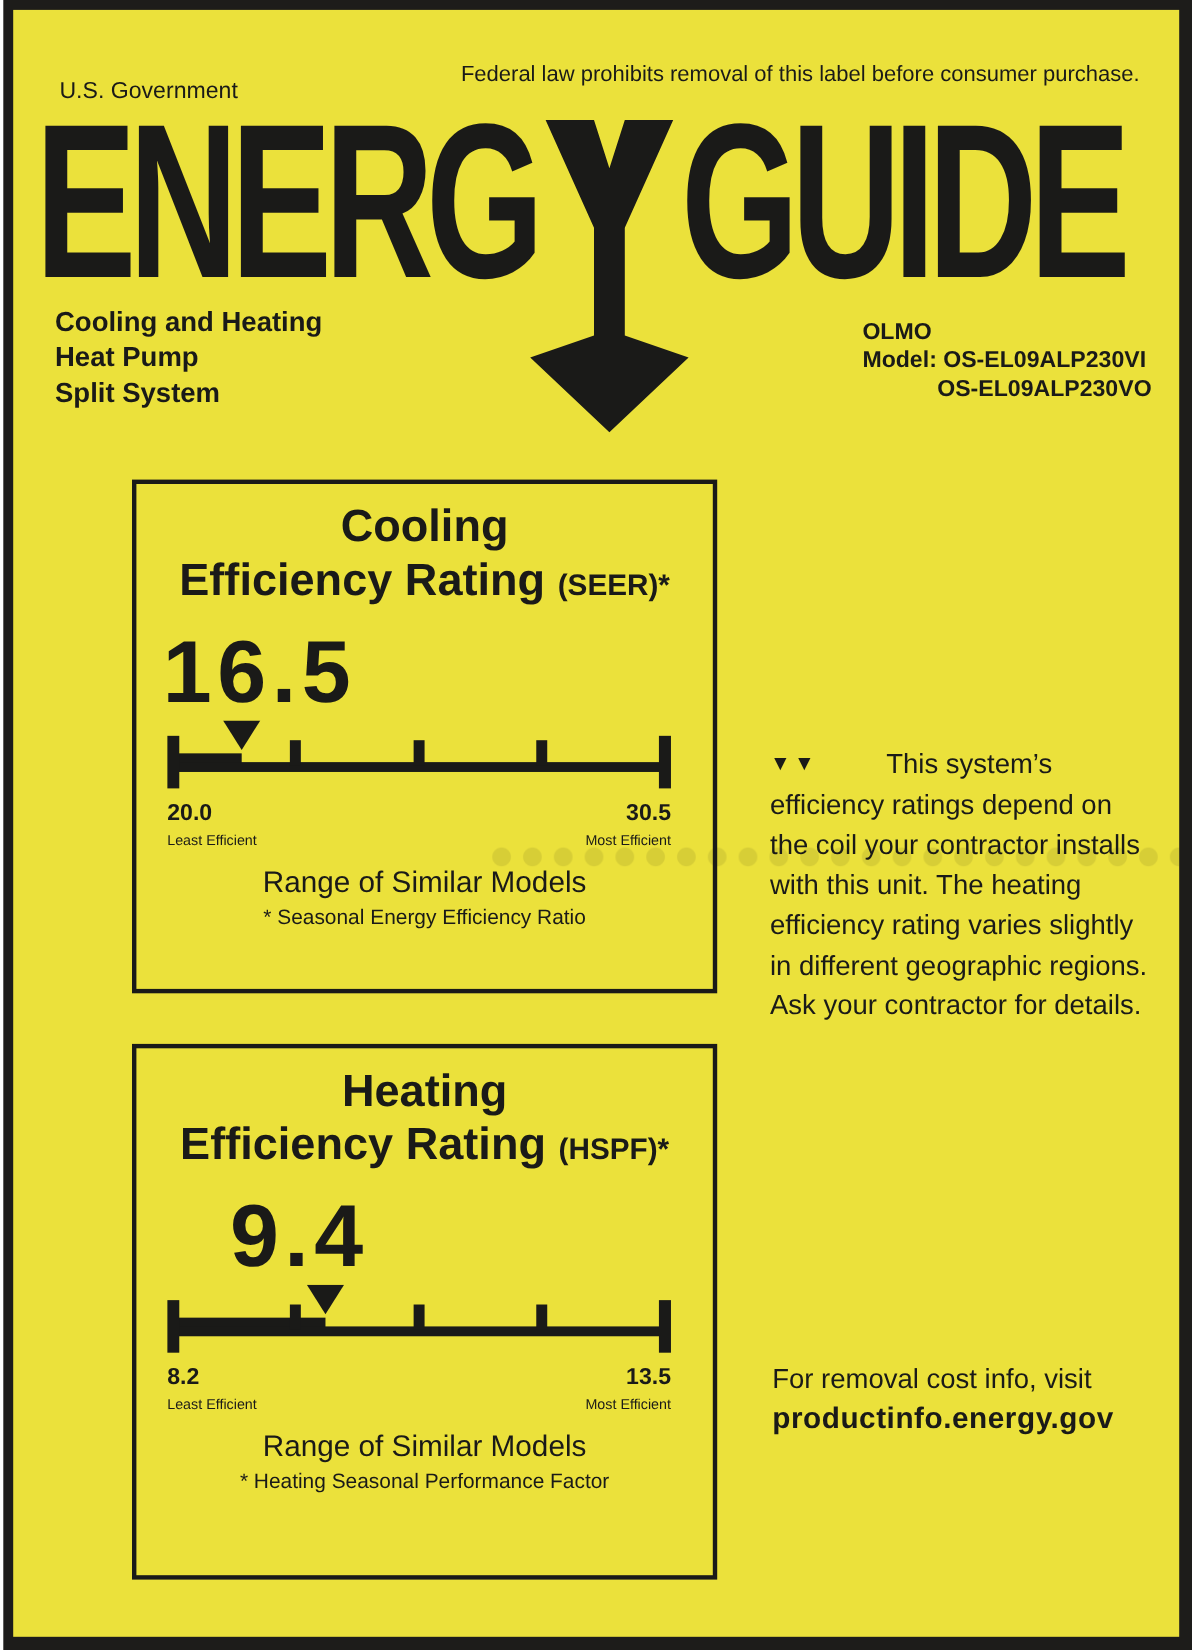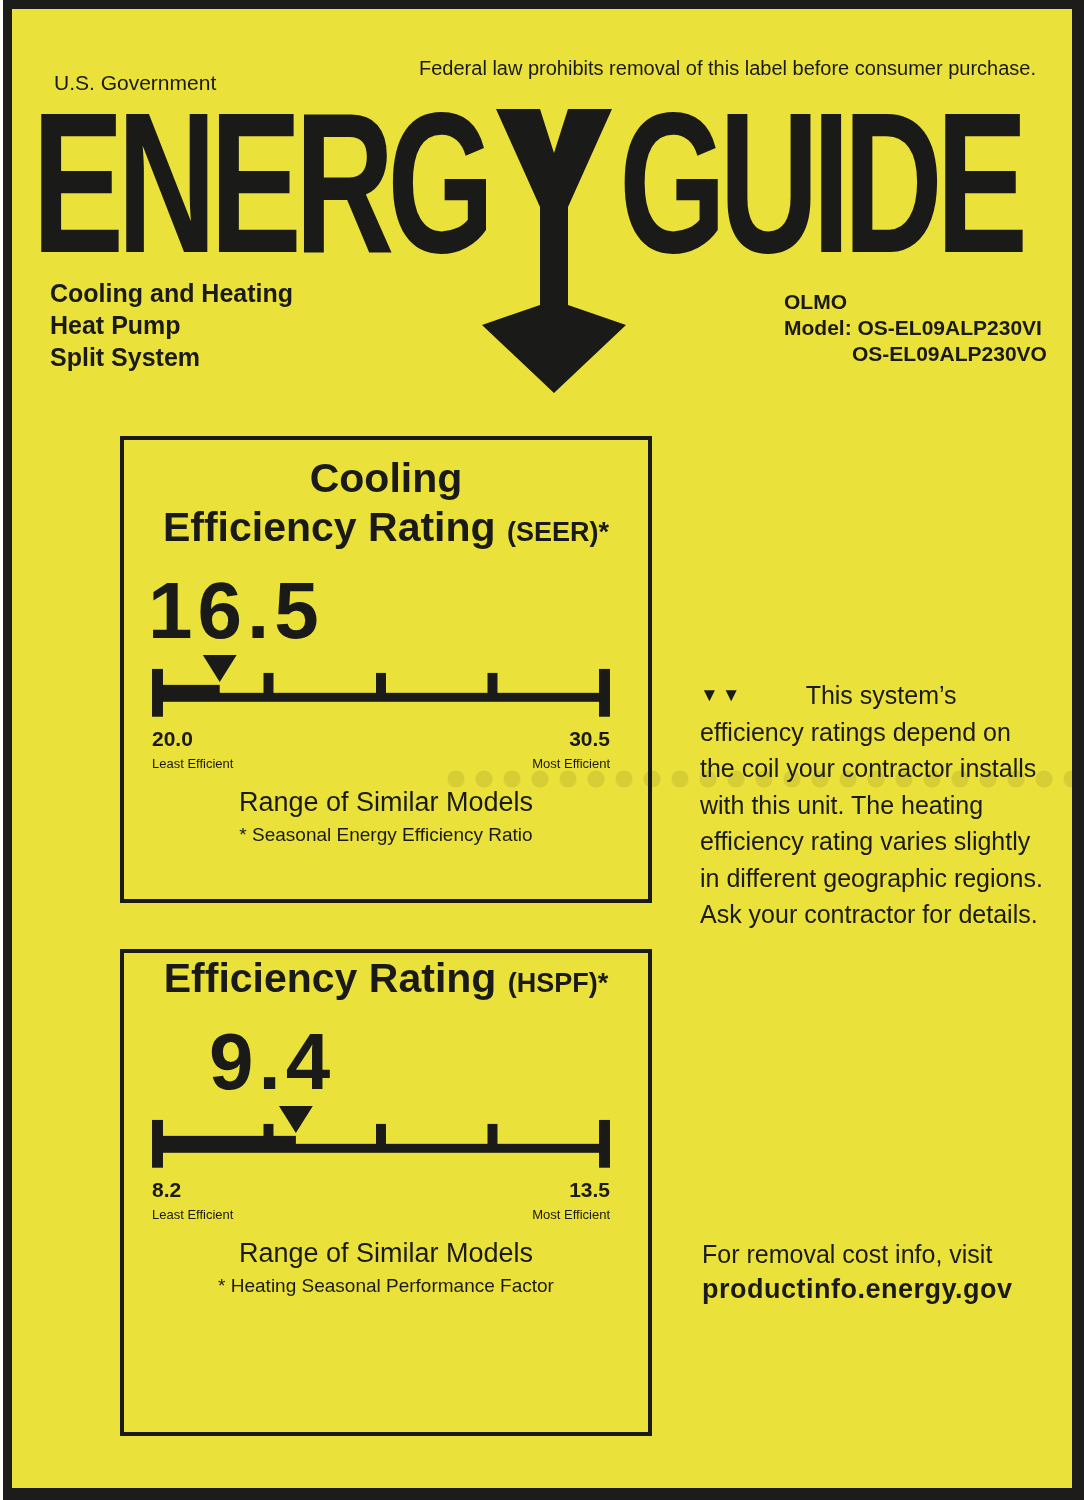--- a/index.html
+++ b/index.html
@@ -156,20 +156,21 @@
         <div class="scale-captions">
           <div>Least Efficient</div>
           <div>Most Efficient</div>
         </div>
       </div>
       <div class="range-caption">Range of Similar Models</div>
       <div class="footnote">* Seasonal Energy Efficiency Ratio</div>
     </div>
 
     <div class="rating-box box-heating">
+      <div class="box-title">Heating</div>
       <div class="box-subtitle">
         <span>Efficiency Rating</span>
         <span class="paren">(HSPF)*</span>
       </div>
       <div class="big-value">9.4</div>
       <div class="scale-wrap">
         <svg class="scale-svg" viewBox="0 0 460 70">
           <polygon class="marker" points="127.5,0 161.5,0 144.5,27"></polygon>
           <rect class="boldseg" x="5" y="30" width="139.5" height="9"></rect>
           <rect x="5" y="38" width="450" height="9"></rect>

